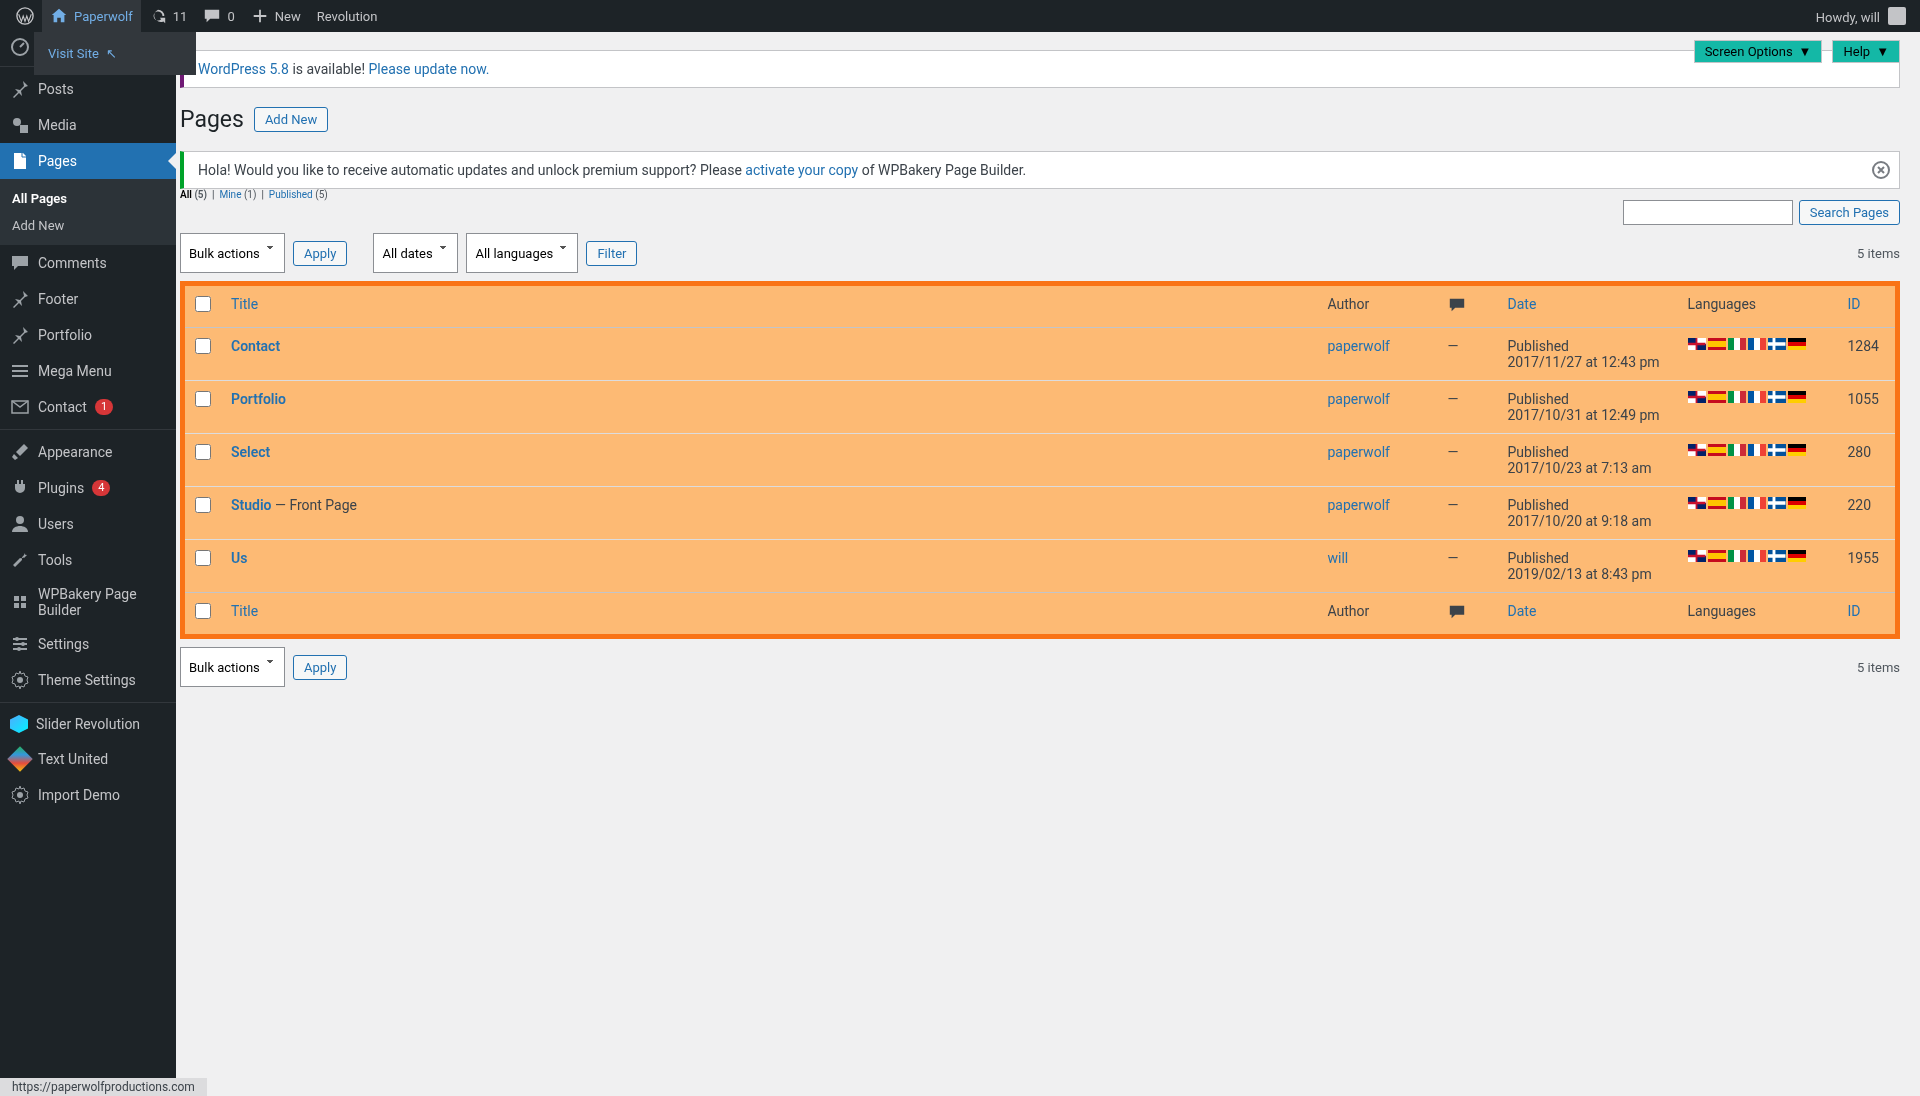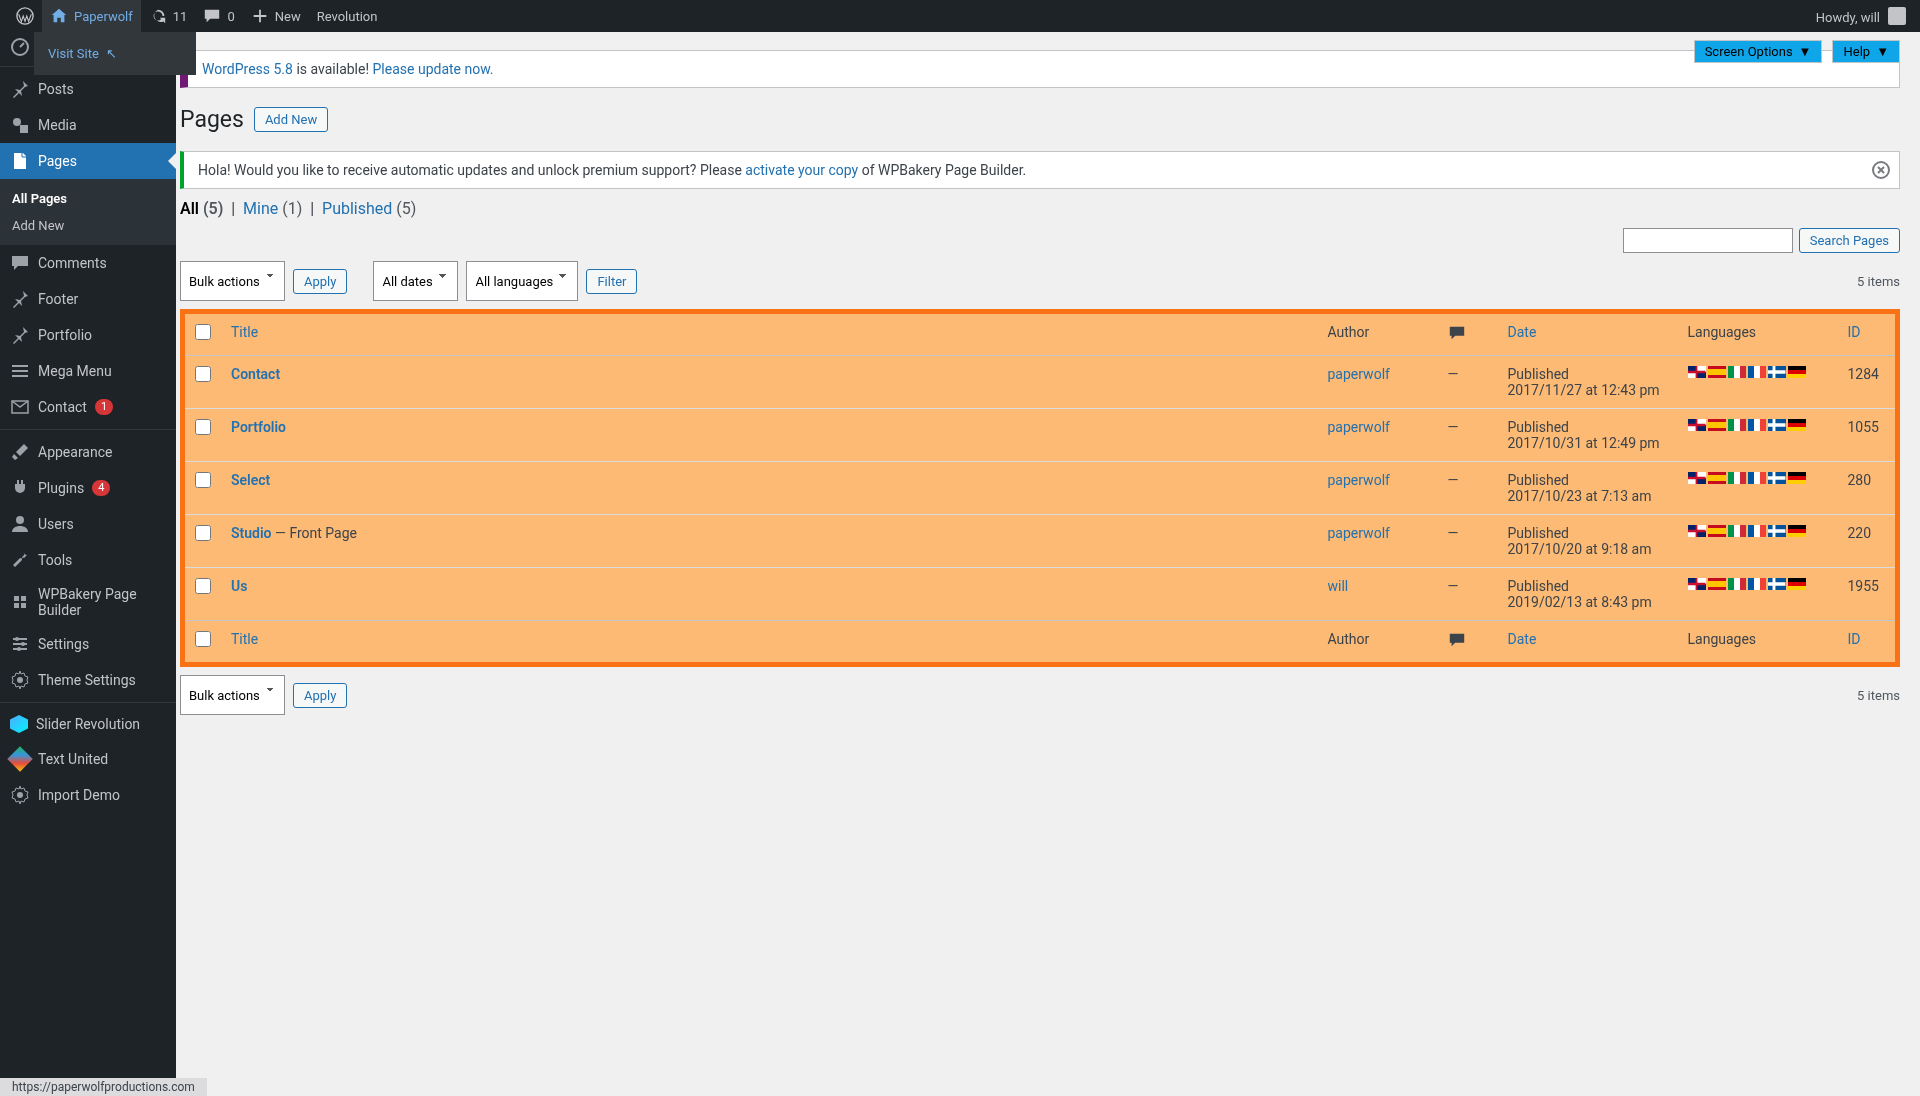--- a/index.html
+++ b/index.html
@@ -27,33 +27,33 @@
 .sidebar .submenu .sub.current { font-weight: 600; color: #fff; }
 .sidebar .badge { background: #d63638; color: #fff; border-radius: 10px; padding: 0 6px; font-size: 11px; line-height: 16px; min-width: 16px; text-align: center; }
 .sidebar .sep { border-top: 1px solid #32373c; margin: 4px 0; }
 .sidebar svg { width: 20px; height: 20px; flex-shrink: 0; }
 .sidebar .diamond { width: 18px; height: 18px; background: linear-gradient(135deg,#27ae60,#3498db,#e74c3c,#f1c40f); transform: rotate(45deg); flex-shrink: 0; margin: 1px 1px; }
 .sidebar .hex { width: 18px; height: 18px; background: linear-gradient(135deg,#4facfe,#00f2fe); clip-path: polygon(50% 0,100% 25%,100% 75%,50% 100%,0 75%,0 25%); flex-shrink: 0; }
 
 
 .content { margin-left: 160px; padding: 0 20px 40px 20px; }
 .notice { border: 1px solid #c3c4c7; background: #fff; padding: 10px 14px; margin: 18px 0 0 0; font-size: 14px; }
-.notice.warn { border-left: 8px solid #701a75; }
+.notice.warn { border-left: 4px solid #701a75; }
 .notice.ok { border-left: 4px solid #00a32a; position: relative; padding-right: 40px; }
 .notice a { color: #2271b1; text-decoration: none; }
 .dismiss { position: absolute; right: 8px; top: 8px; width: 20px; height: 20px; color: #787c82; cursor: pointer; }
 
 .top-btns { display: flex; gap: 10px; position: absolute; right: 20px; top: 40px; }
-.screen-btn { background: #0ea5e9; border: 1px solid #c3c4c7; padding: 3px 10px; font-size: 13px; cursor: pointer; display: flex; align-items: center; gap: 6px; }
+.screen-btn { background: #14b8a6; border: 1px solid #c3c4c7; padding: 3px 10px; font-size: 13px; cursor: pointer; display: flex; align-items: center; gap: 6px; }
 
 .heading-row { display: flex; align-items: center; gap: 10px; margin: 18px 0 10px 0; }
 .heading-row h1 { font-size: 23px; font-weight: 400; color: #1d2327; }
 .btn { border: 1px solid #2271b1; color: #2271b1; background: #f6f7f7; padding: 4px 10px; font-size: 13px; cursor: pointer; border-radius: 3px; }
 
-.subsubsub { margin: 10px 0; font-size: 16px; }
+.subsubsub { margin: 0 0; font-size: 10px; }
 .subsubsub a { color: #2271b1; text-decoration: none; }
 .subsubsub .current { color: #000; font-weight: 600; }
 .subsubsub .count { color: #50575e; }
 
 .search-row { float: right; display: flex; gap: 6px; margin-bottom: 8px; }
 .search-row input[type=text] { border: 1px solid #8c8f94; padding: 4px 8px; width: 170px; font-size: 13px; }
 
 .tablenav { display: flex; align-items: center; gap: 8px; margin: 8px 0; clear: both; }
 .tablenav select { border: 1px solid #8c8f94; padding: 4px 24px 4px 8px; font-size: 13px; background: #fff; appearance: none; background-image: linear-gradient(45deg,transparent 50%,#555 50%),linear-gradient(135deg,#555 50%,transparent 50%); background-position: calc(100% - 14px) 12px, calc(100% - 10px) 12px; background-size: 4px 4px; background-repeat: no-repeat; height: 40px; }
 .tablenav .count { margin-left: auto; color: #50575e; font-size: 13px; }

